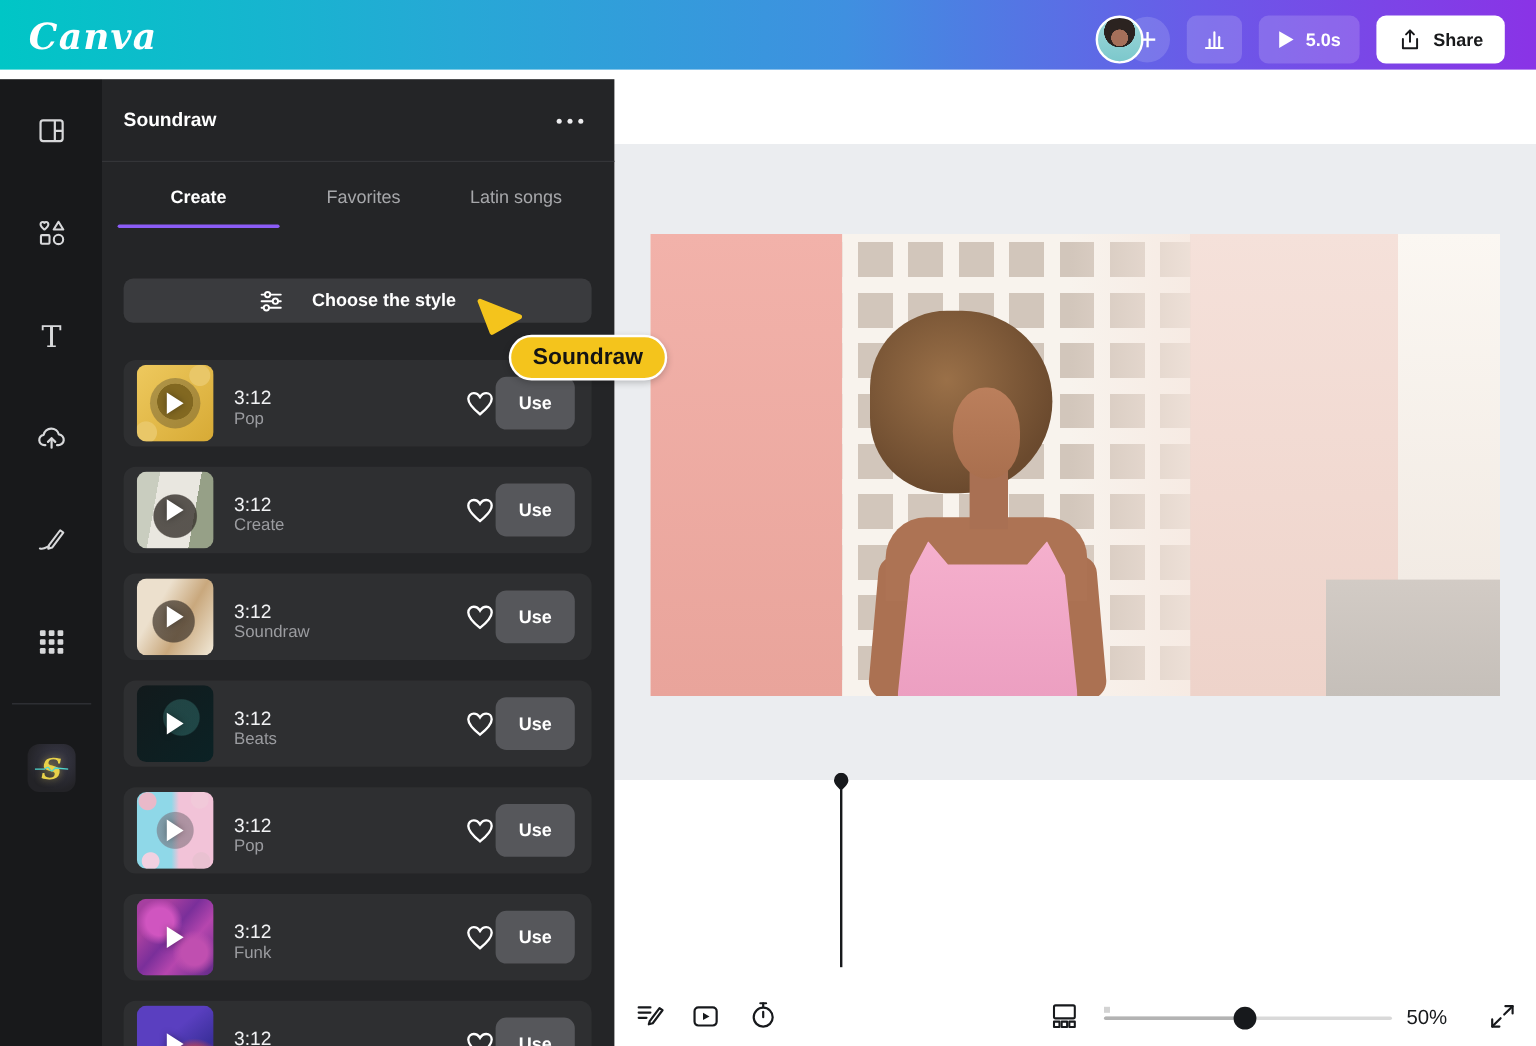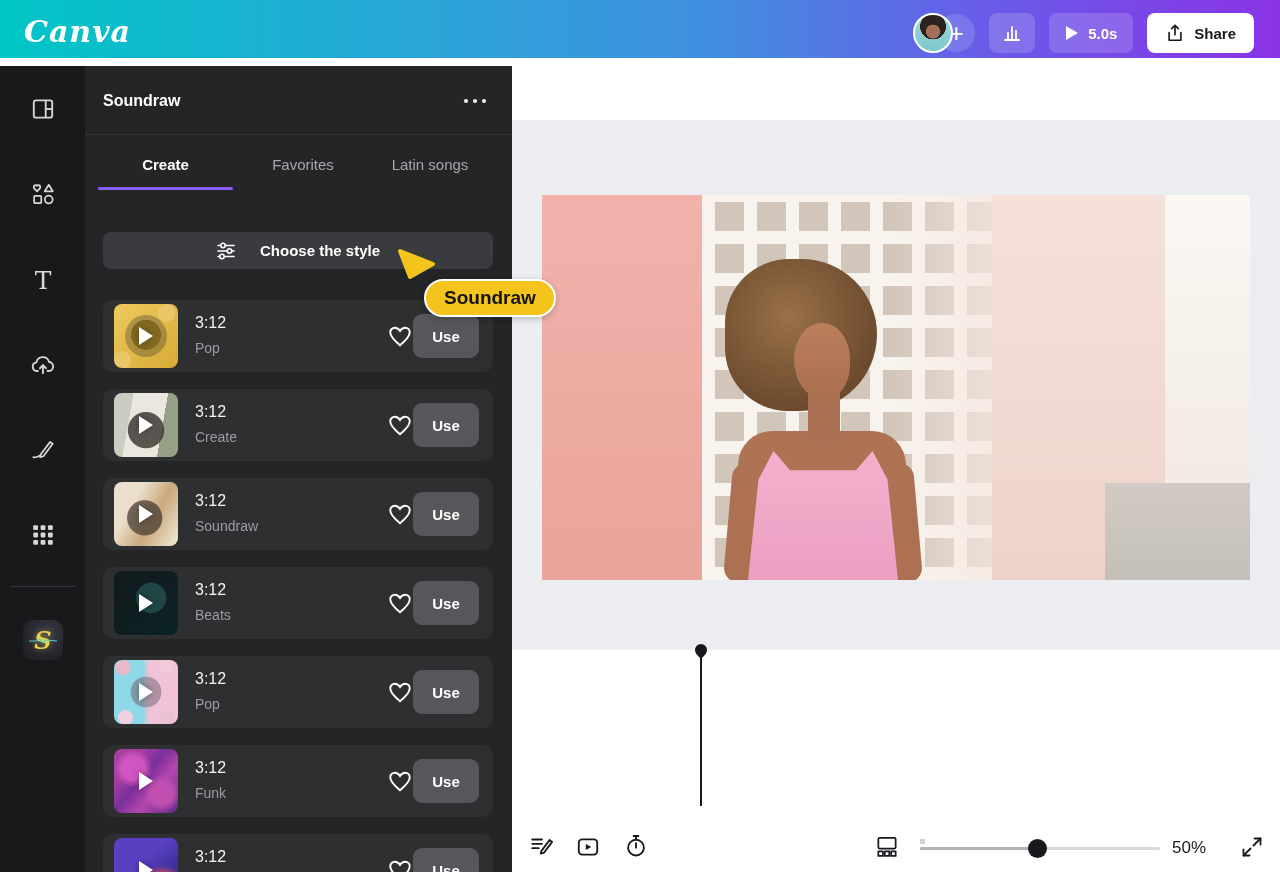--- a/index.html
+++ b/index.html
@@ -55,21 +55,21 @@
     background:#3a3b3e; color:#fff; display:flex; align-items:center; justify-content:center; gap:24px;
     font-size:15px; font-weight:700; }
 
   .song { position:absolute; left:18px; width:390px; height:72px; border-radius:10px; background:#2e2f31; }
   .song .thumb { position:absolute; left:11px; top:4px; width:64px; height:64px; border-radius:8px; overflow:hidden; }
   .song .ptri { position:absolute; left:50%; top:50%; transform:translate(-50%,-50%); width:0; height:0;
     border-left:14px solid #fff; border-top:9px solid transparent; border-bottom:9px solid transparent;
     filter:drop-shadow(0 0 3px rgba(0,0,0,.35)); }
   .song .pdisc { position:absolute; left:50%; top:50%; transform:translate(-50%,-50%); width:42px; height:42px;
     border-radius:50%; background:rgba(40,40,40,.30); }
-  .song .dur { position:absolute; left:92px; top:14px; color:#f1f2f4; font-size:16px; }
+  .song .dur { position:absolute; left:92px; top:24px; color:#f1f2f4; font-size:16px; }
   .song .genre { position:absolute; left:92px; top:40px; color:#9b9ca0; font-size:14px; }
   .song .heart { position:absolute; right:80px; top:24px; width:26px; height:24px; color:#fff; }
   .song .use-btn { position:absolute; right:14px; top:14px; width:66px; height:44px; border-radius:9px;
     background:#56575b; color:#fff; font-size:15px; font-weight:700;
     display:flex; align-items:center; justify-content:center; }
 
   .t1 { background: radial-gradient(circle at 82% 14%, #e9c768 0 11%, transparent 12%),
         radial-gradient(circle at 12% 88%, #e9c768 0 11%, transparent 12%),
         radial-gradient(circle at 50% 48%, #a9851f 0 32%, transparent 33%),
         linear-gradient(135deg,#eec95e,#d7aa35); }

